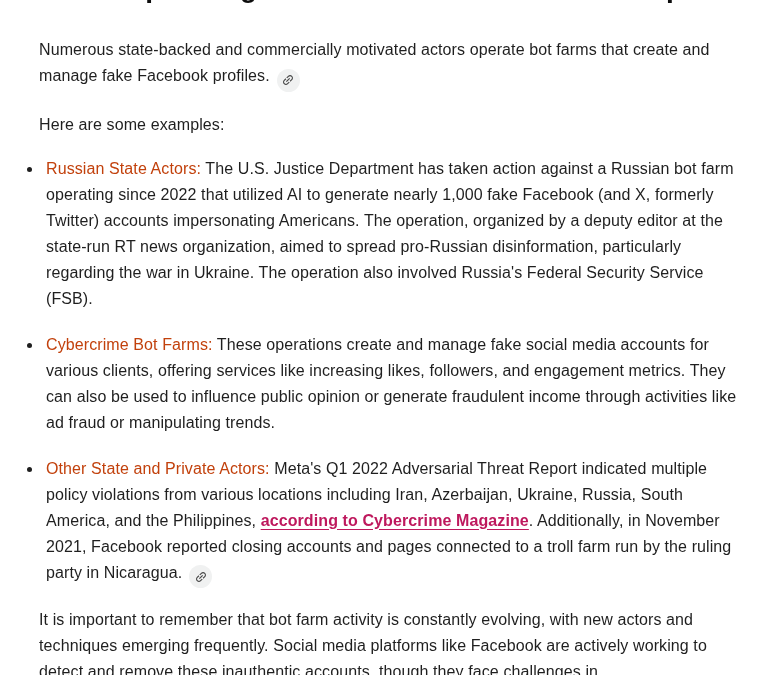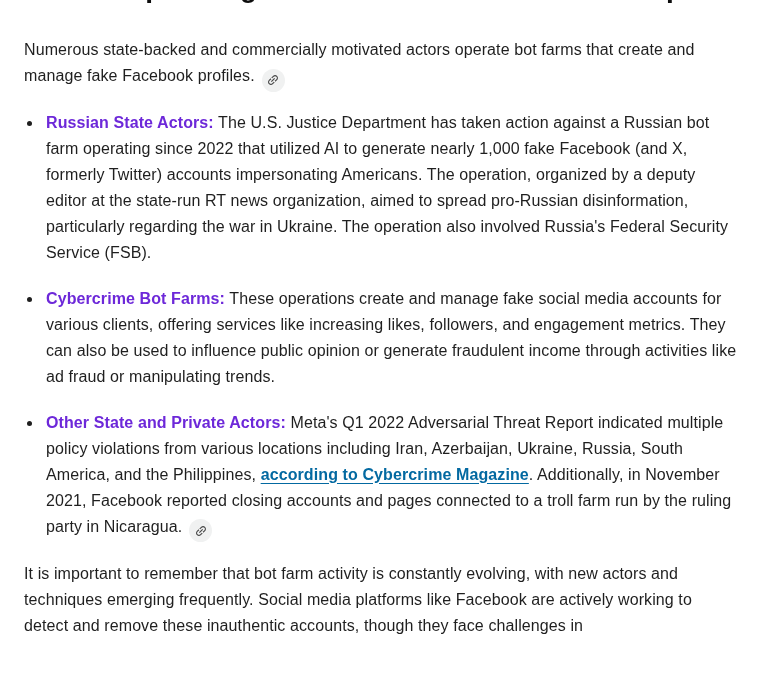--- a/index.html
+++ b/index.html
@@ -31,21 +31,21 @@
     left: 7px;
     top: -30px;
     margin: 0;
     font-size: 28px;
     line-height: 36px;
     font-weight: 700;
     letter-spacing: 0.2px;
     color: #0d0d0d;
     white-space: nowrap;
   }
-  .para { margin: 1px; }
+  .para { margin: 16px; }
   .intro   { margin-top: 28px; }
   .lead-in { margin-top: 20px; }
   .outro   { margin-top: 19px; }
   ul.bullets {
     margin: 18px 0 0;
     padding: 0;
     list-style: none;
   }
   ul.bullets li {
     position: relative;
@@ -55,23 +55,23 @@
     content: "";
     position: absolute;
     left: 4px;
     top: 11px;
     width: 5px;
     height: 5px;
     border-radius: 50%;
     background: #1f1f1f;
   }
   ul.bullets li + li { margin-top: 20px; }
-  b.bullet-lead { font-weight: 700; color: #6d28d9; }
+  b.bullet-lead { font-weight: 400; color: #c2410c; }
   a.inline-link {
-    color: #0369a1;
+    color: #be185d;
     font-weight: 700;
     text-decoration: underline;
     text-underline-offset: 3px;
     cursor: pointer;
   }
   .chip {
     display: inline-flex;
     align-items: center;
     justify-content: center;
     width: 23px;
@@ -97,20 +97,21 @@
   <div class="heading-clip">
     <h2>Actors operating bot farms and fake Facebook profiles</h2>
   </div>
 
   <p class="para intro"><span>Numerous state-backed and commercially motivated actors operate bot farms that create and manage fake Facebook profiles.</span><span class="chip">
         <svg viewBox="0 0 24 24" aria-hidden="true">
           <path d="M3.9 12c0-1.71 1.39-3.1 3.1-3.1h4V7H7c-2.76 0-5 2.24-5 5s2.24 5 5 5h4v-1.9H7c-1.71 0-3.1-1.39-3.1-3.1zM8 13h8v-2H8v2zm9-6h-4v1.9h4c1.71 0 3.1 1.39 3.1 3.1s-1.39 3.1-3.1 3.1h-4V17h4c2.76 0 5-2.24 5-5s-2.24-5-5-5z"></path>
         </svg>
       </span></p>
 
+  <p class="para lead-in">Here are some examples:</p>
 
   <ul class="bullets">
 
     <li><b class="bullet-lead">Russian State Actors:</b><span> The U.S. Justice Department has taken action against a Russian bot farm operating since 2022 that utilized AI to generate nearly 1,000 fake Facebook (and X, formerly Twitter) accounts impersonating Americans. The operation, organized by a deputy editor at the state-run RT news organization, aimed to spread pro-Russian disinformation, particularly regarding the war in Ukraine. The operation also involved Russia's Federal Security Service (FSB).</span></li>
 
     <li><b class="bullet-lead">Cybercrime Bot Farms:</b><span> These operations create and manage fake social media accounts for various clients, offering services like increasing likes, followers, and engagement metrics. They can also be used to influence public opinion or generate fraudulent income through activities like ad fraud or manipulating trends.</span></li>
 
     <li><b class="bullet-lead">Other State and Private Actors:</b><span> Meta's Q1 2022 Adversarial Threat Report indicated multiple policy violations from various locations including Iran, Azerbaijan, Ukraine, Russia, South America, and the Philippines, </span><a class="inline-link">according to Cybercrime Magazine</a><span>. Additionally, in November 2021, Facebook reported closing accounts and pages connected to a troll farm run by the ruling party in Nicaragua.</span><span class="chip">
           <svg viewBox="0 0 24 24" aria-hidden="true">
             <path d="M3.9 12c0-1.71 1.39-3.1 3.1-3.1h4V7H7c-2.76 0-5 2.24-5 5s2.24 5 5 5h4v-1.9H7c-1.71 0-3.1-1.39-3.1-3.1zM8 13h8v-2H8v2zm9-6h-4v1.9h4c1.71 0 3.1 1.39 3.1 3.1s-1.39 3.1-3.1 3.1h-4V17h4c2.76 0 5-2.24 5-5s-2.24-5-5-5z"></path>

